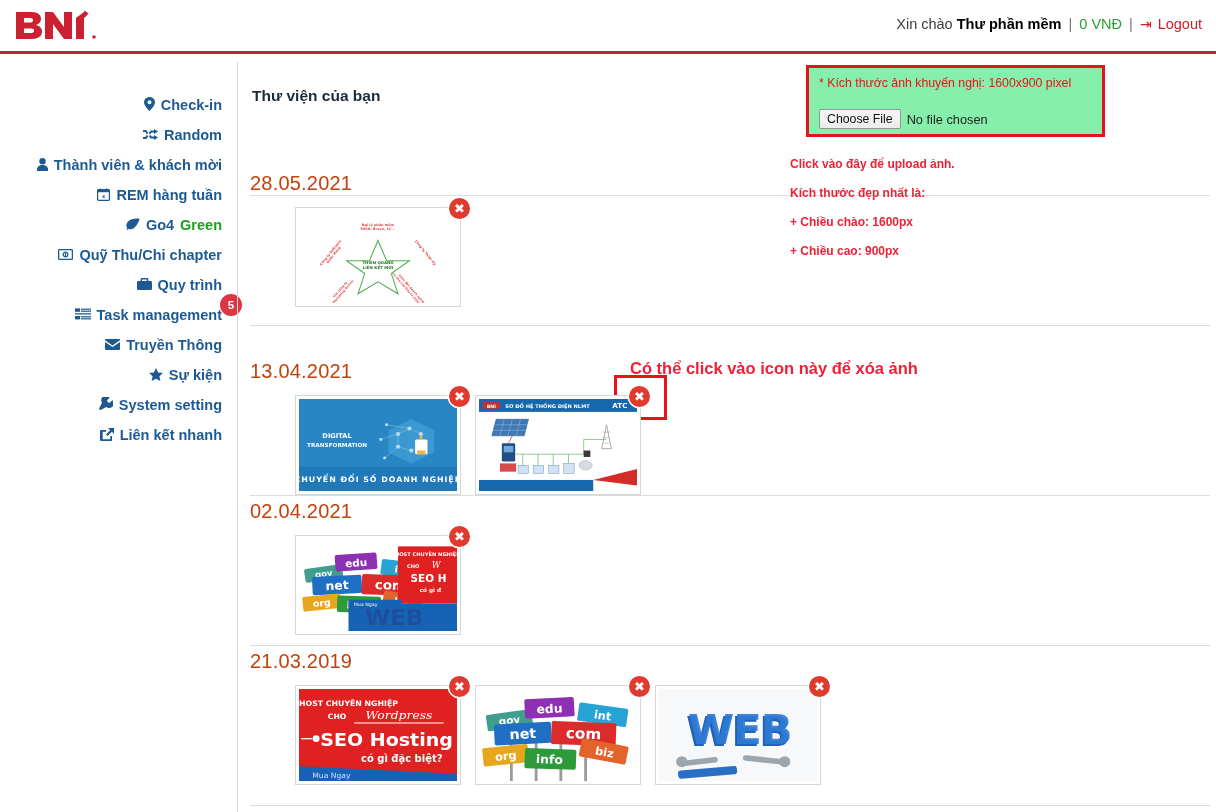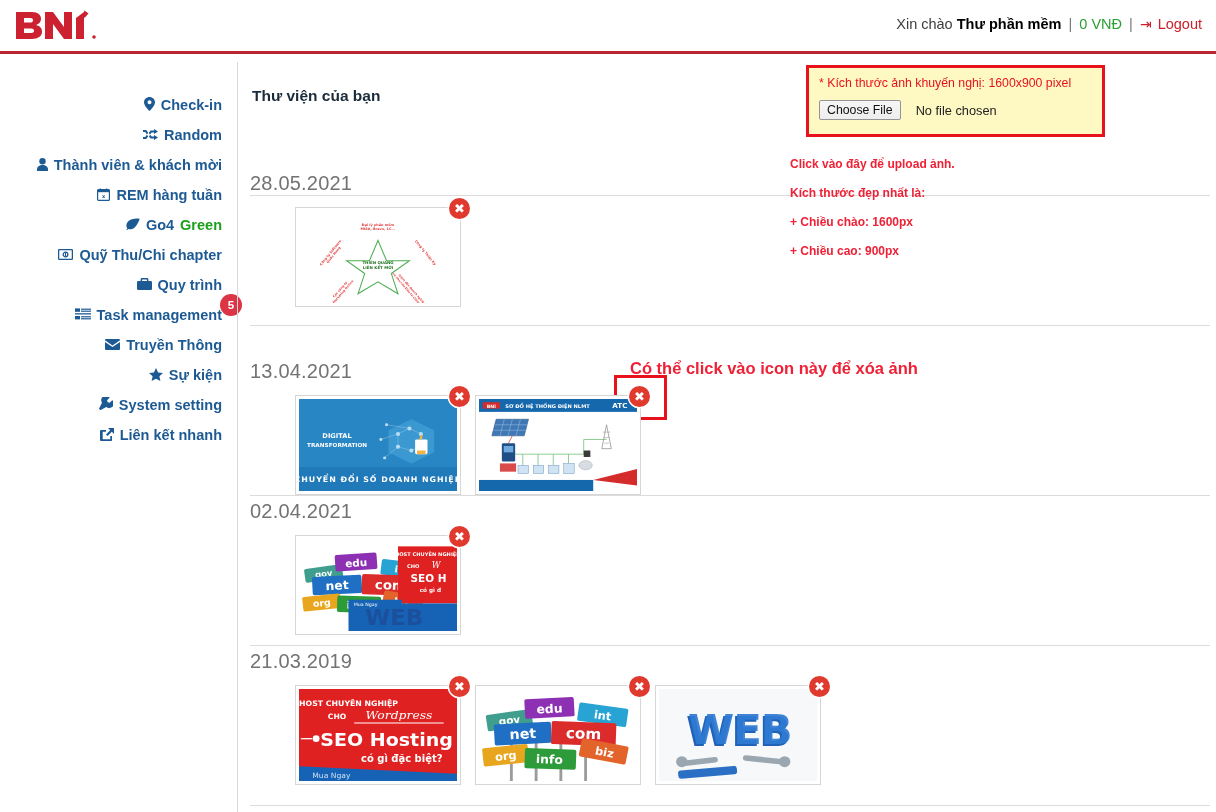--- a/index.html
+++ b/index.html
@@ -83,28 +83,28 @@
   .title-rule {
     position: absolute; left: 12px; top: 135px; width: 960px; height: 1px;
     background: #dcdcdc;
   }
 
   
   .upload-box {
     position: absolute; left: 568px; top: 5px;
     width: 299px; height: 72px;
     border: 3px solid #e8121c;
-    background: #fef9c3;
+    background: #86efac;
     padding: 8px 10px 0 10px;
   }
   .upload-hint {
     font-size: 12.3px; color: #e8121c; white-space: nowrap;
   }
   .file-row {
-    margin-top: 10px; display: flex; align-items: center; gap: 15px;
+    margin-top: 19px; display: flex; align-items: center; gap: 6px;
     font-size: 12.8px; color: #222;
   }
   .choose-file-btn {
     font-family: "Liberation Sans", sans-serif;
     font-size: 12.3px;
     padding: 2px 7px;
     border: 1px solid #949494;
     border-radius: 2px;
     background: linear-gradient(#f6f6f6, #ededed);
     color: #111;
@@ -125,21 +125,21 @@
   .annot-delete { left: 392px; top: 294px; font-size: 16.5px; }
   .annot-hilite {
     position: absolute; left: 376px; top: 315px;
     width: 53px; height: 45px;
     border: 3px solid #e8121c;
   }
 
   
   .group { position: absolute; left: 12px; width: 960px; }
   .group-date {
-    font-size: 20px; color: #737373; font-weight: normal;
+    font-size: 20px; color: #c2410c; font-weight: normal;
     letter-spacing: 0.2px;
   }
   .thumbs { position: relative; margin-top: 12px; height: 100px; }
   .thumb-wrap {
     position: absolute; top: 0;
     width: 166px; height: 100px;
     border: 1px solid #d6d6d6;
     background: #fff;
     overflow: visible;
   }

